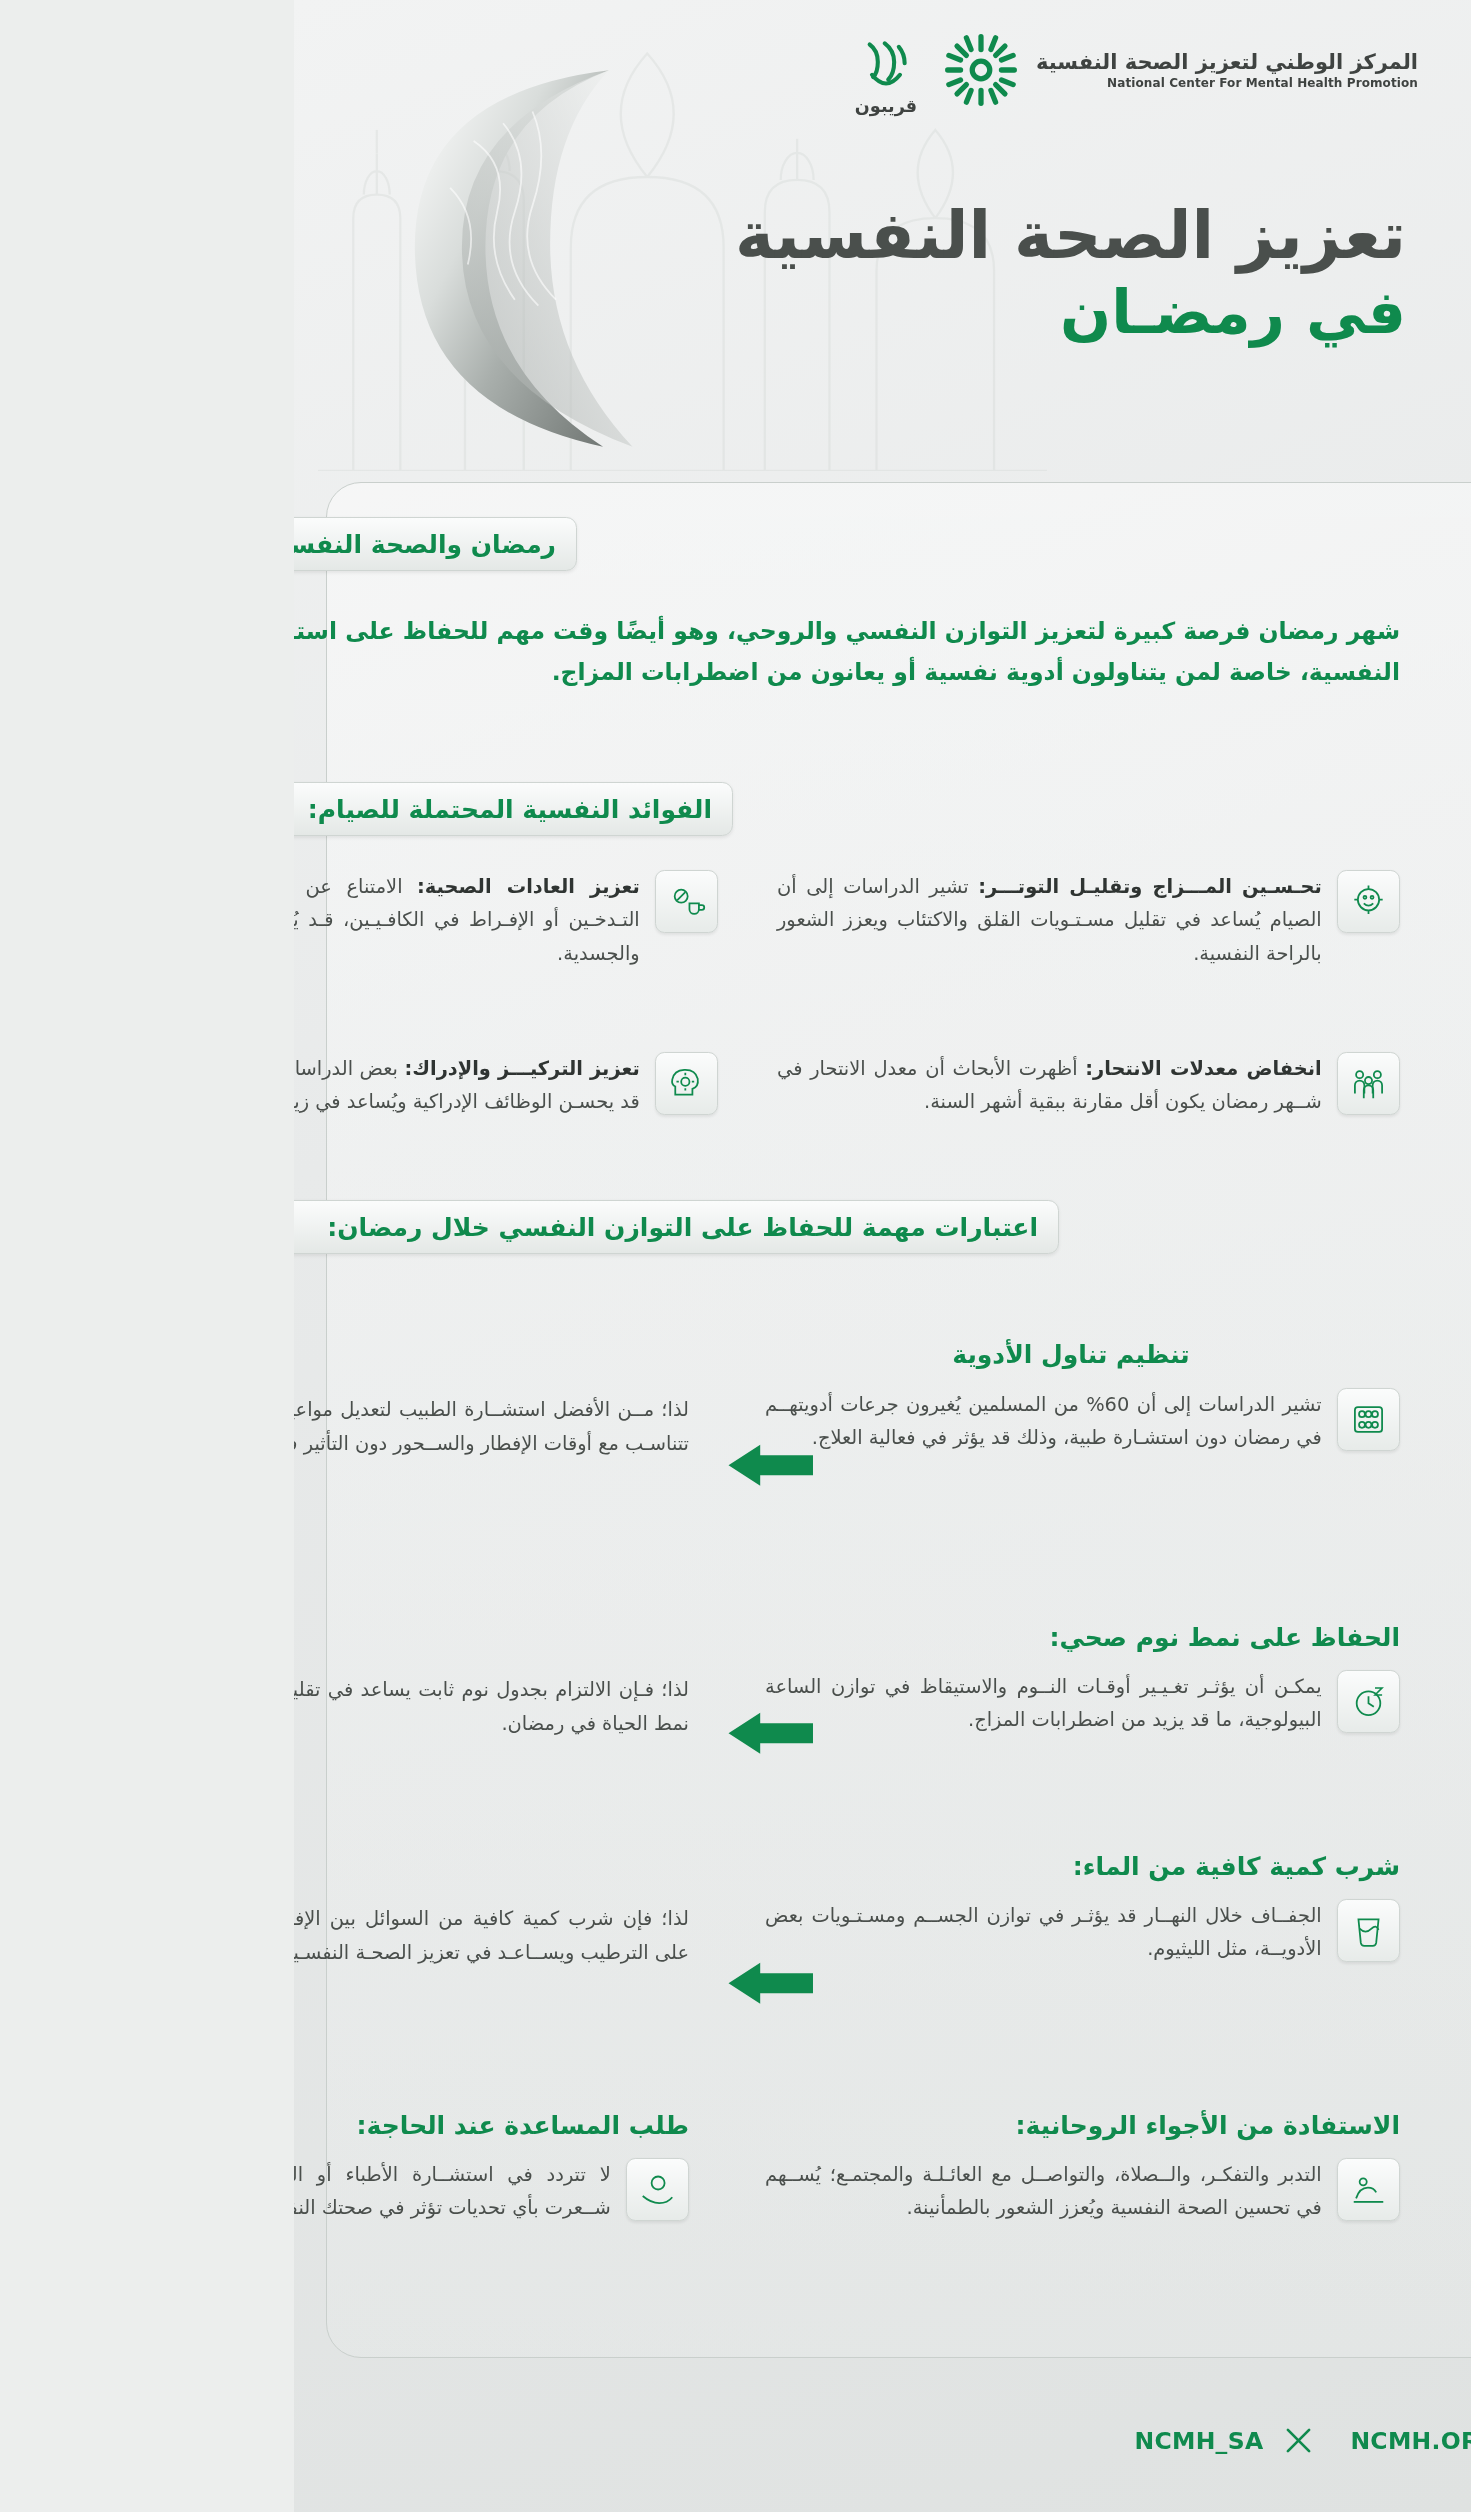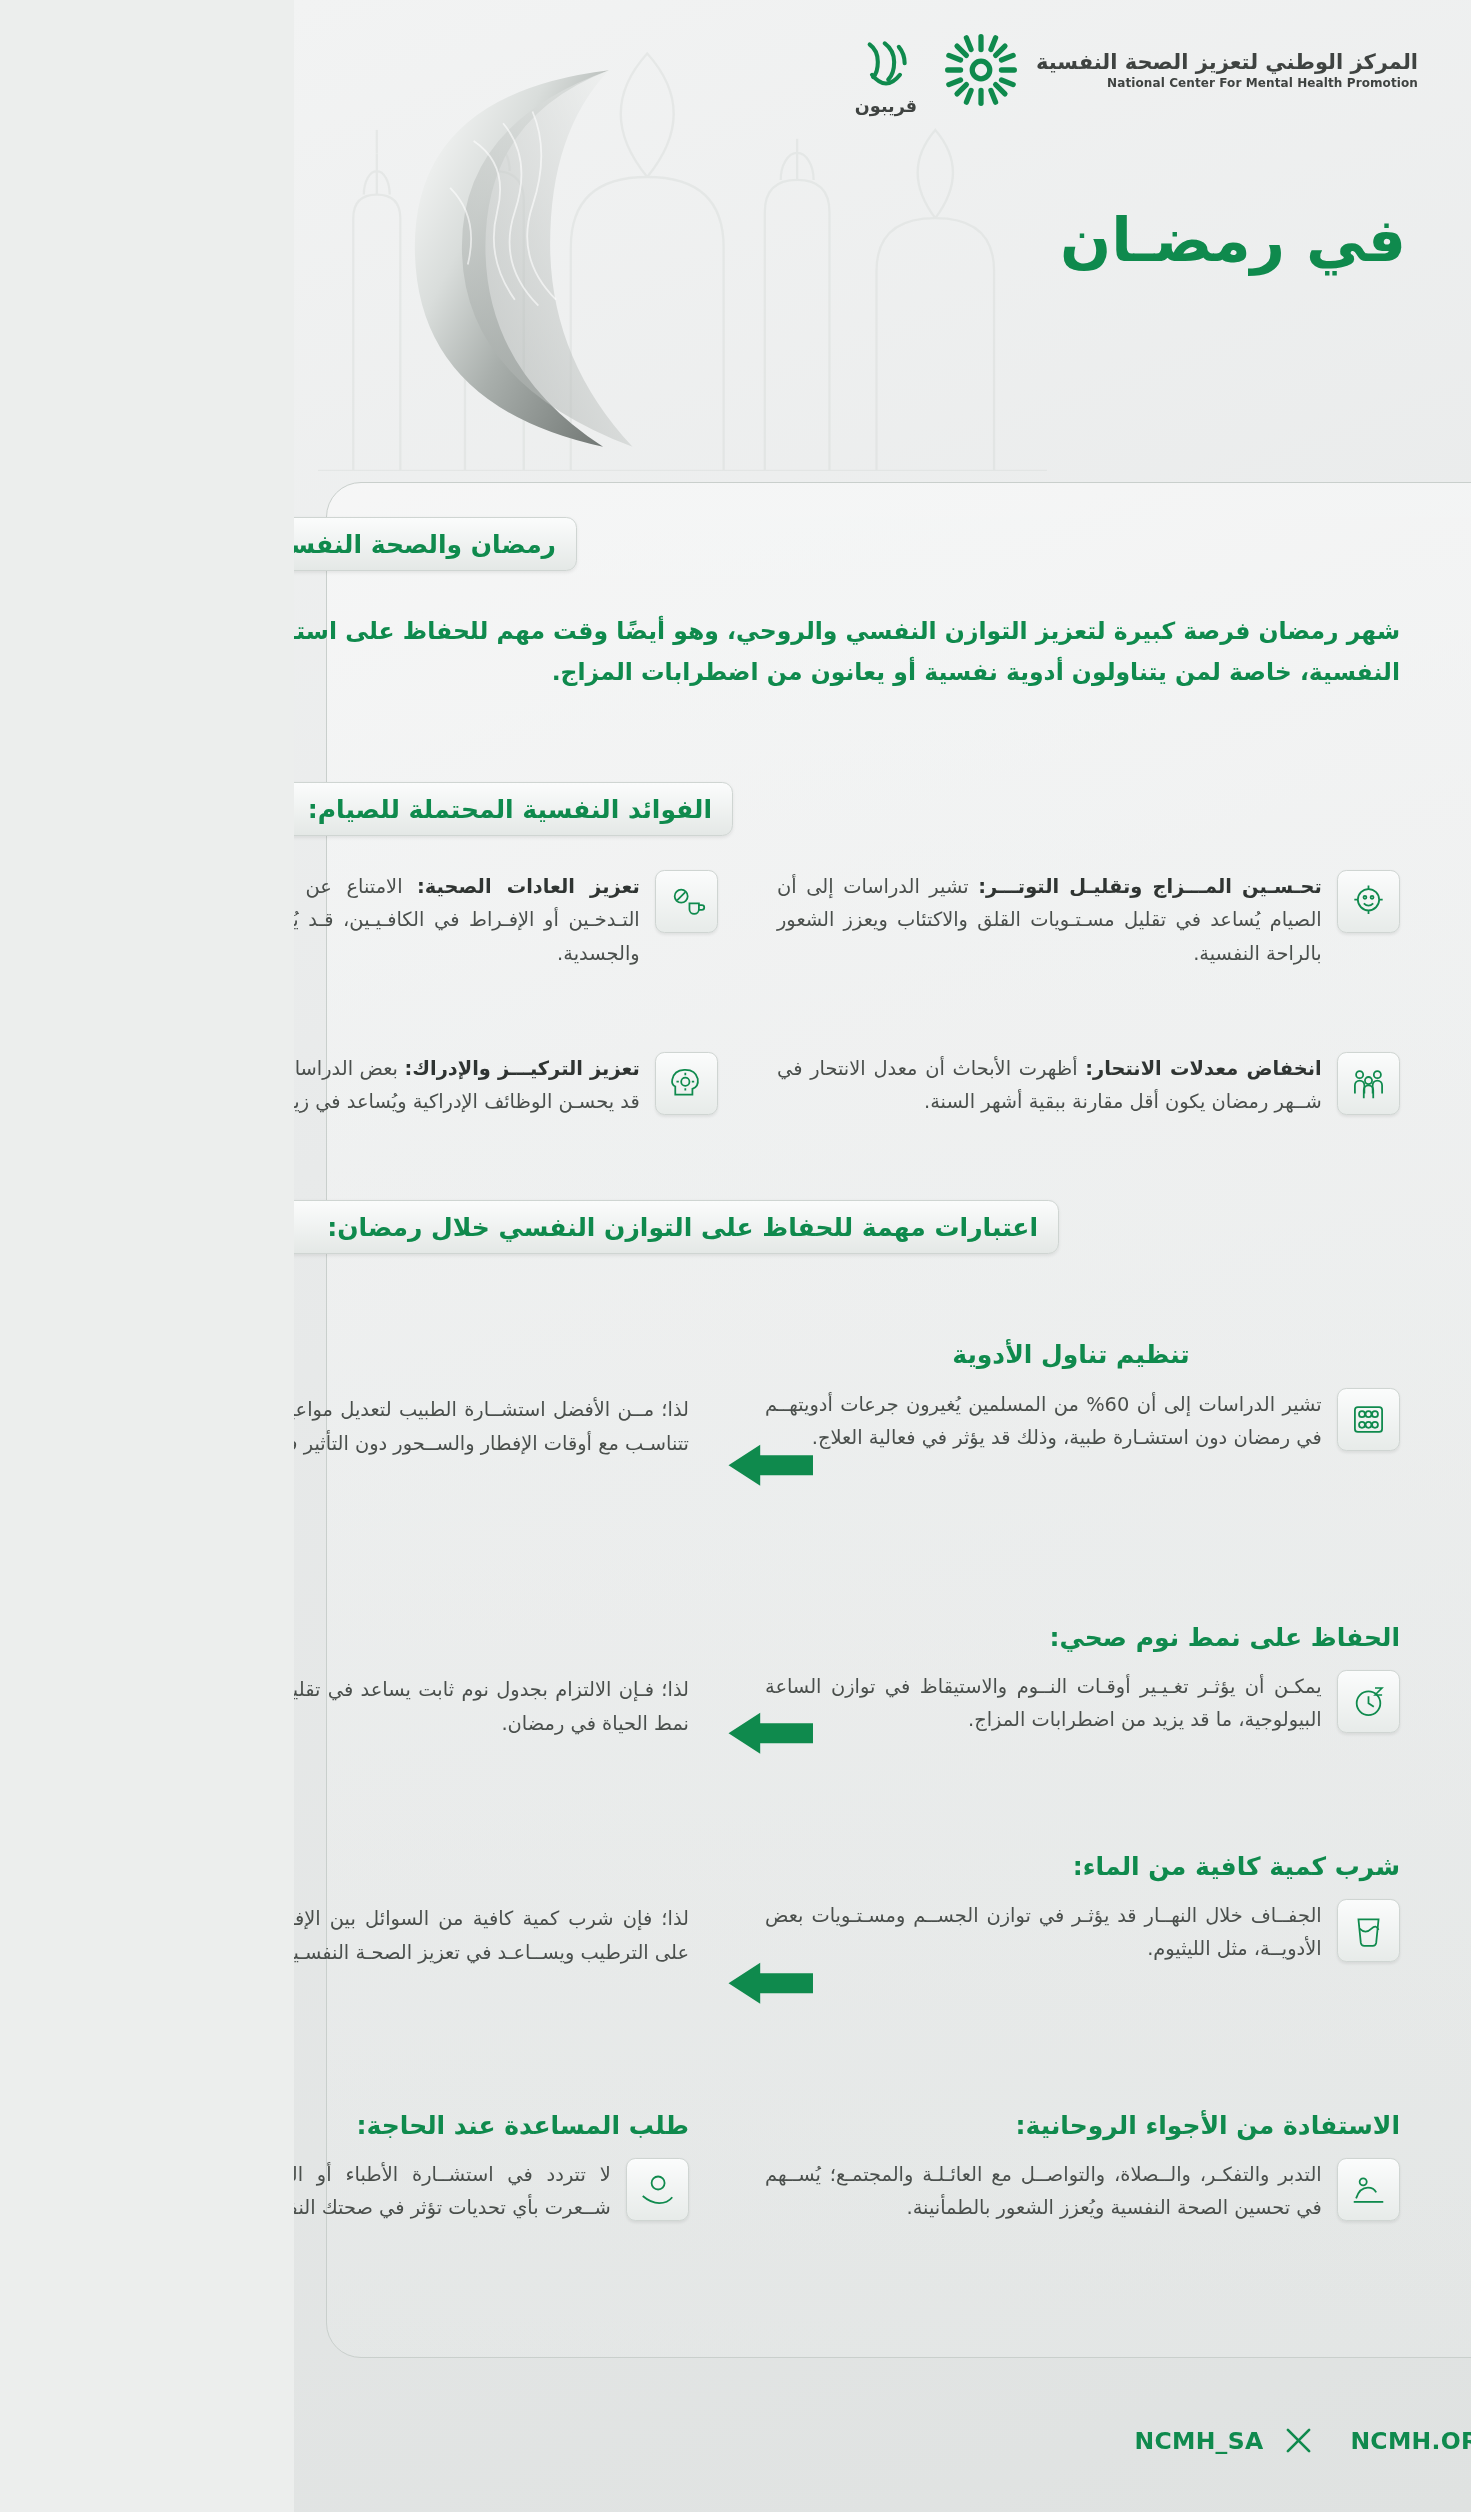--- a/index.html
+++ b/index.html
@@ -211,20 +211,21 @@
         <g stroke="#ffffff" stroke-width="3" opacity=".6" fill="none">
           <path d="M200 180 q60 40 40 120 q-20 80 30 150"></path>
           <path d="M250 150 q50 60 20 150 q-30 90 40 160"></path>
           <path d="M160 260 q50 50 30 130"></path>
           <path d="M300 130 q30 70 0 160 q-30 90 40 160"></path>
         </g>
       </svg>
     </div>
 
     <div class="title-block">
+      <div class="title-1">تعزيز الصحة النفسية</div>
       <div class="title-2">في رمضـان</div>
     </div>
   </div>
 
   <div class="card"></div>
 
   <div class="section-head" style="top:517px;right:894px;">
     <span class="txt">رمضان والصحة النفسية:</span>
     <span class="ic">
       <svg viewBox="0 0 62 62">

